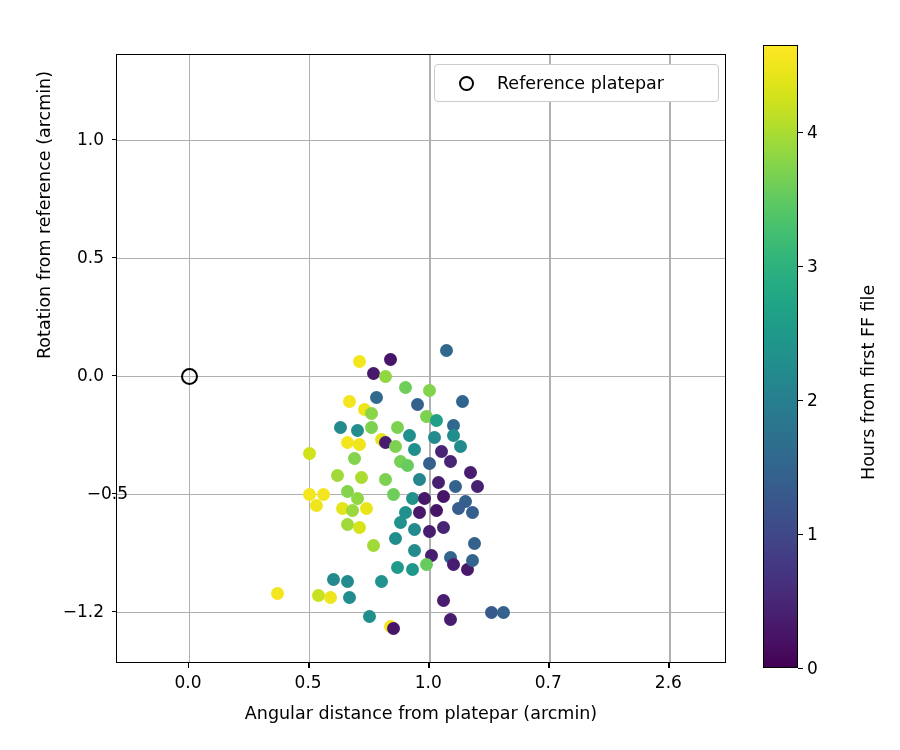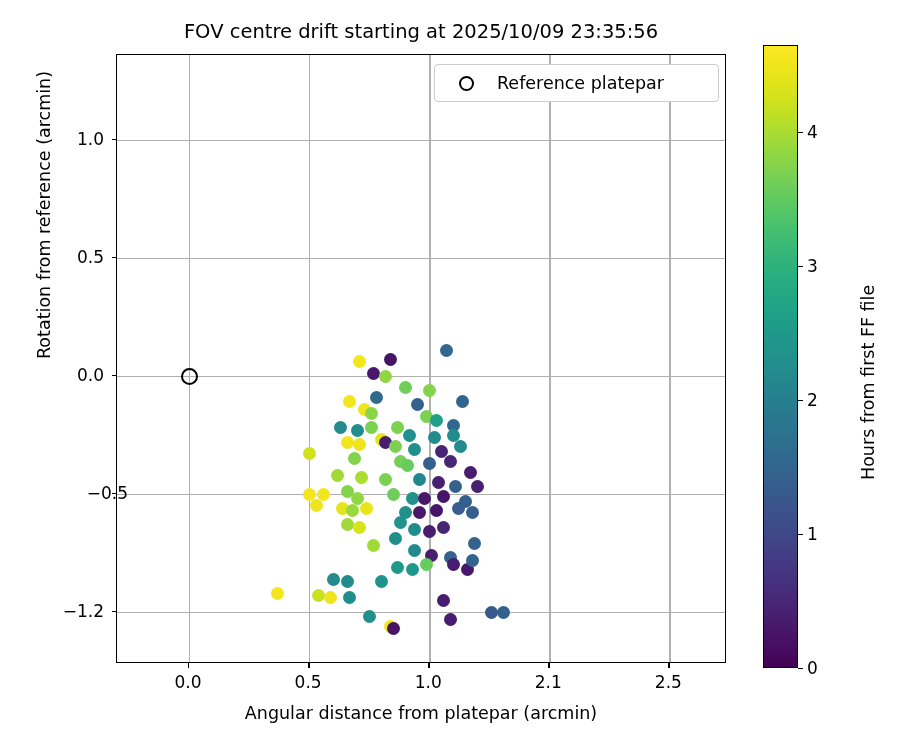--- a/index.html
+++ b/index.html
@@ -187,21 +187,20 @@
     left: 858px;
     top: 480px;
     white-space: nowrap;
   }
 </style>
 </head>
 <body>
 
 <div id="figure">
 
-  <div class="fig-title">FOV centre drift starting at 2025/10/09 23:35:56</div>
 
   <div id="axes">
     <div id="gridlines">
         <div class="gridline-v" style="left: 72.0472px;"></div>
         <div class="gridline-v" style="left: 192.126px;"></div>
         <div class="gridline-v" style="left: 312.205px;"></div>
         <div class="gridline-v" style="left: 432.283px;"></div>
         <div class="gridline-v" style="left: 552.362px;"></div>
         <div class="gridline-h" style="top: 557.07px;"></div>
         <div class="gridline-h" style="top: 439.047px;"></div>
@@ -312,23 +311,23 @@
   </div>
 
   <div id="xticks">
       <div class="tick-x" style="left: 188.047px;"></div>
       <div class="ticklabel-x" style="left: 188.047px;">0.0</div>
       <div class="tick-x" style="left: 308.126px;"></div>
       <div class="ticklabel-x" style="left: 308.126px;">0.5</div>
       <div class="tick-x" style="left: 428.205px;"></div>
       <div class="ticklabel-x" style="left: 428.205px;">1.0</div>
       <div class="tick-x" style="left: 548.283px;"></div>
-      <div class="ticklabel-x" style="left: 548.283px;">2.1</div>
+      <div class="ticklabel-x" style="left: 548.283px;">0.7</div>
       <div class="tick-x" style="left: 668.362px;"></div>
-      <div class="ticklabel-x" style="left: 668.362px;">2.5</div>
+      <div class="ticklabel-x" style="left: 668.362px;">2.6</div>
     </div>
   <div id="yticks">
       <div class="tick-y" style="top: 611.07px;"></div>
       <div class="ticklabel-y" style="top: 611.07px;">−1.2</div>
       <div class="tick-y" style="top: 493.047px;"></div>
       <div class="ticklabel-y" style="top: 493.047px; margin-left: 24px;">−0.5</div>
       <div class="tick-y" style="top: 375.023px;"></div>
       <div class="ticklabel-y" style="top: 375.023px;">0.0</div>
       <div class="tick-y" style="top: 257px;"></div>
       <div class="ticklabel-y" style="top: 257px;">0.5</div>

